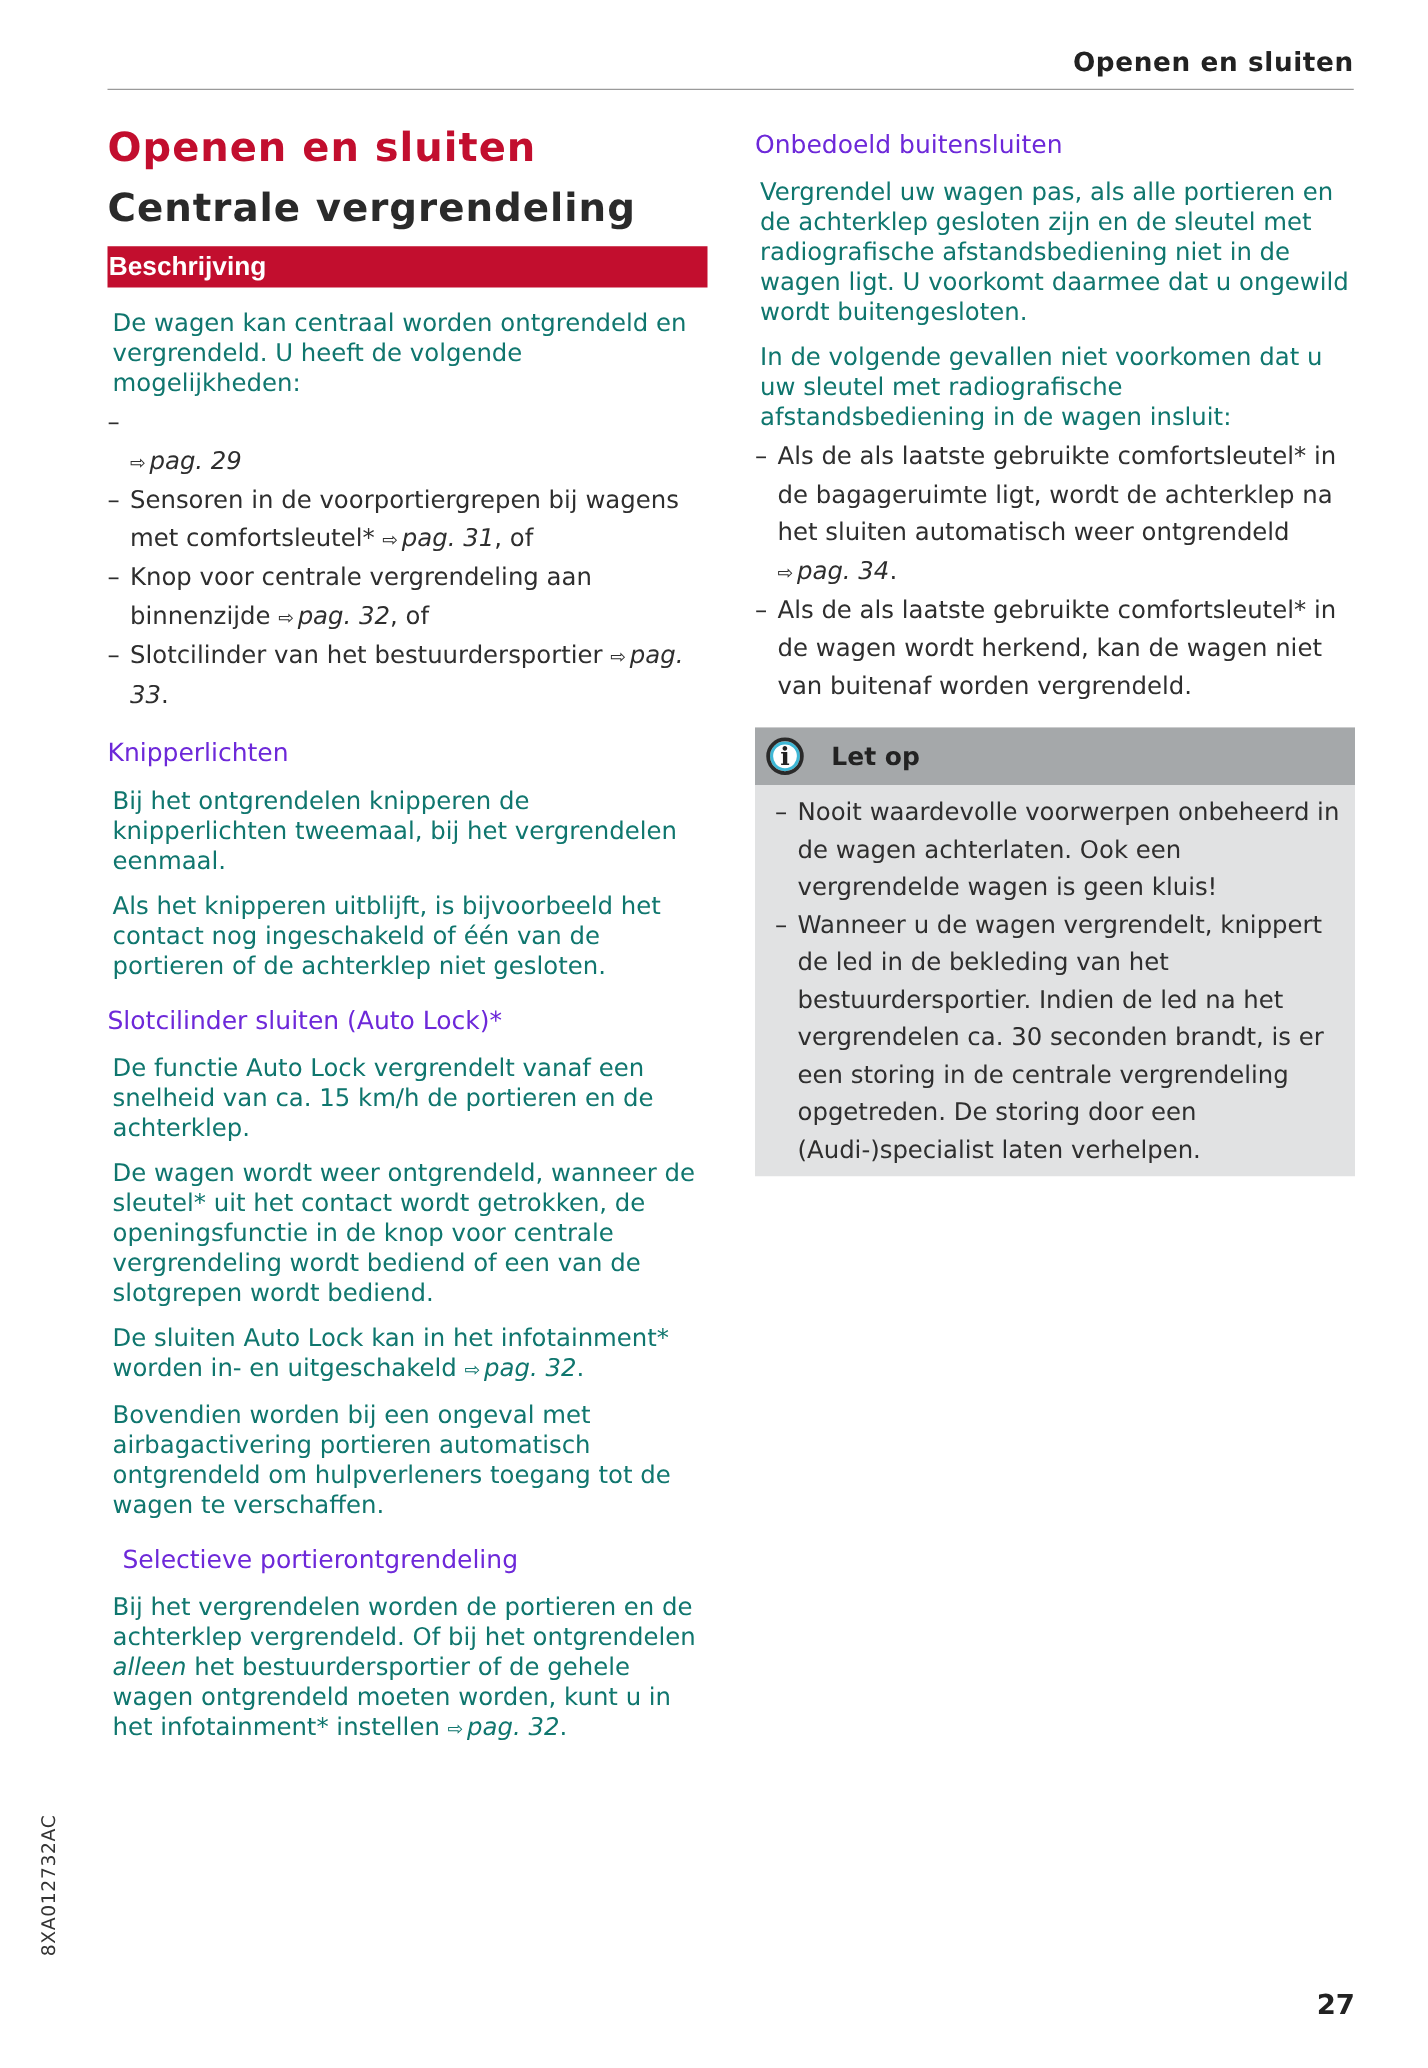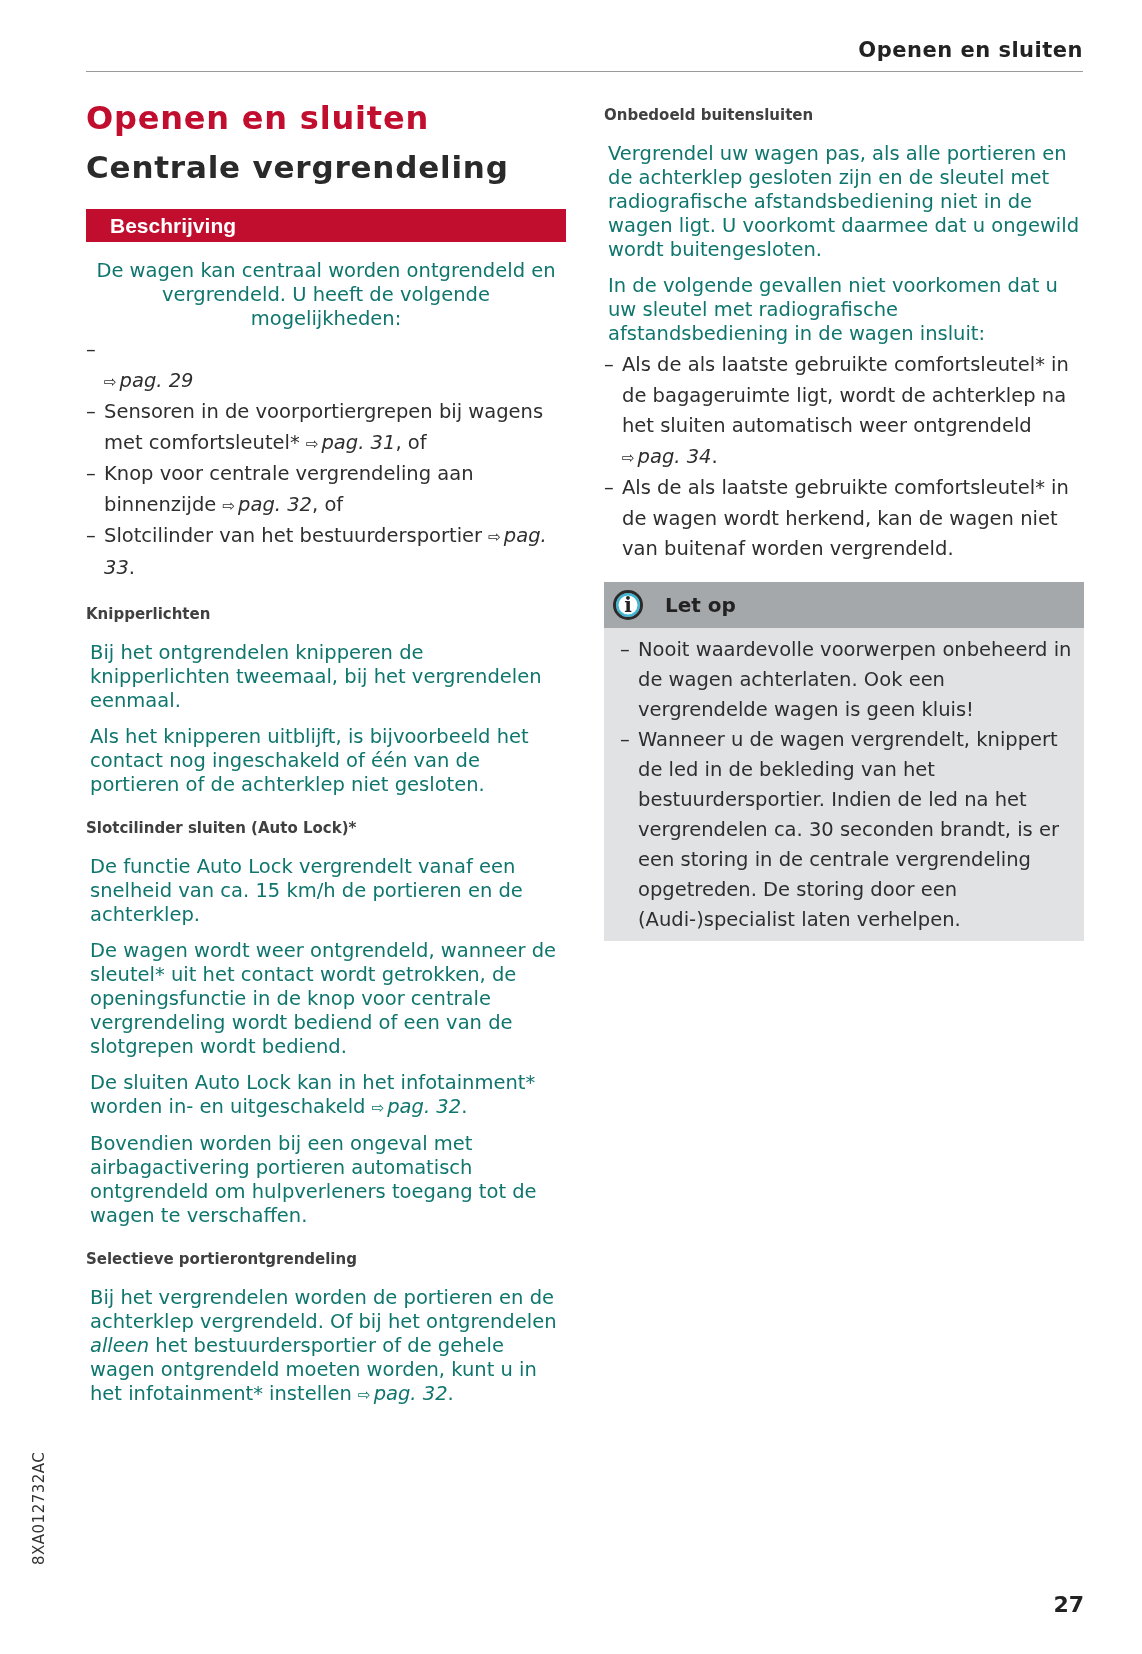--- a/index.html
+++ b/index.html
@@ -21,34 +21,34 @@
 
   .chapter-title {
     font-size: 32px; font-weight: bold; color: #c20e2e; letter-spacing: 0.8px;
     margin: 0; line-height: 44px;
   }
   .section-title {
     font-size: 31px; font-weight: bold; color: #2a2a2a; letter-spacing: 0.8px;
     margin: 4px 0 0 0; line-height: 46px;
   }
   .red-bar {
-    margin-top: 19px; background: #c20e2e; color: #fff; height: 33px;
-    font-size: 19px; font-weight: bold; line-height: 33px; padding-left: 24px;
+    margin-top: 7px; background: #c20e2e; color: #fff; height: 33px;
+    font-size: 19px; font-weight: bold; line-height: 33px; padding-left: 1px;
     font-family: "Liberation Sans", sans-serif; font-size: 21px;
   }
   p, .li, .sub {
     font-family: "DejaVu Sans", sans-serif;
   }
   p {
     margin: 4px; font-size: 19.5px; line-height: 24px; color: #0f766e;
   }
   .gap { margin-top: 12px; }
-  .gap-big { margin-top: 16px; text-align: center; }
+  .gap-big { margin-top: 16px; }
   .sub {
-    font-size: 15px; font-weight: bold; color: #404040; line-height: 30px; margin: 0;
+    font-size: 20px; font-weight: normal; color: #6d28d9; line-height: 30px; margin: 0;
   }
   ul.dash { list-style: none; margin: 0; padding: 0; }
   .li {
     position: relative; padding-left: 18px; font-size: 19.5px; line-height: 30.5px; color: #2e2e2e;
   }
   .li .dash-mark { position: absolute; left: 0; top: 0; }
   .ref { font-style: italic; }
   .arrow { font-style: normal; font-size: 15px; margin-right: 3px; }
 
   .note-box {
@@ -124,21 +124,21 @@
 
   <h3 class="sub" style="margin-top:16px;">Slotcilinder sluiten (Auto Lock)*</h3>
   <p class="gap">De functie Auto Lock vergrendelt vanaf een snelheid van ca. 15 km/h de portieren en de achterklep.</p>
   <p class="gap">De wagen wordt weer ontgrendeld, wanneer de sleutel* uit het contact wordt getrokken, de openingsfunctie in de knop voor centrale vergrendeling wordt bediend of een van de slotgrepen wordt bediend.</p>
   <p class="gap">
     <span>De sluiten Auto Lock kan in het infotainment* worden in- en uitgeschakeld</span>
     <span class="arrow">⇨</span><span class="ref">pag. 32</span>.
   </p>
   <p class="gap">Bovendien worden bij een ongeval met airbagactivering portieren automatisch ontgrendeld om hulpverleners toegang tot de wagen te verschaffen.</p>
 
-  <h3 class="sub" style="margin-top:16px;">Selectieve portierontgrendeling</h3>
+  <h3 class="sub" style="margin-top:16px;margin-left:12px;">Selectieve portierontgrendeling</h3>
   <p class="gap">
     <span>Bij het vergrendelen worden de portieren en de achterklep vergrendeld. Of bij het ontgrendelen</span>
     <em>alleen</em>
     <span>het bestuurdersportier of de gehele wagen ontgrendeld moeten worden, kunt u in het infotainment* instellen</span>
     <span class="arrow">⇨</span><span class="ref">pag. 32</span>.
   </p>
 </div>
 
 <div class="col col-right" style="top:100px;">
   <h3 class="sub">Onbedoeld buitensluiten</h3>

